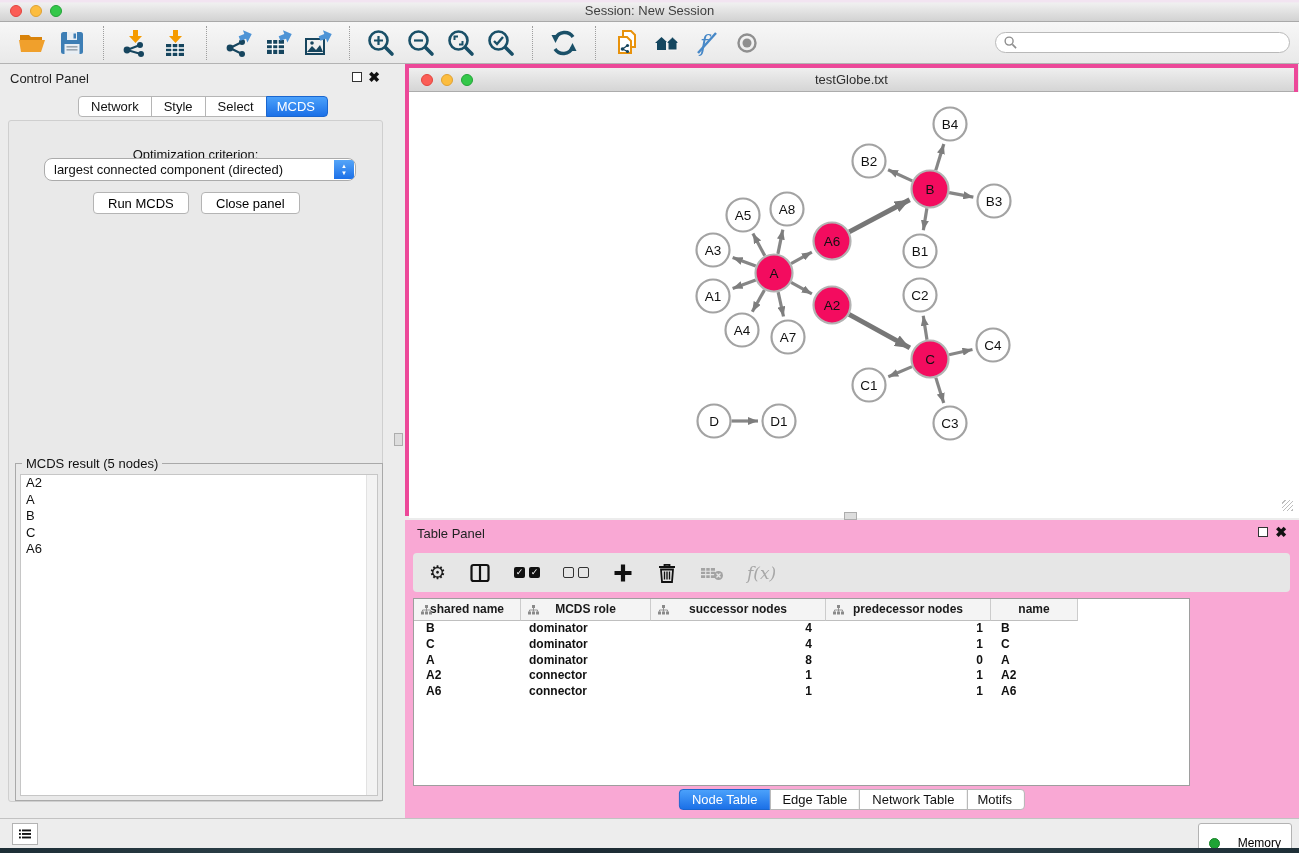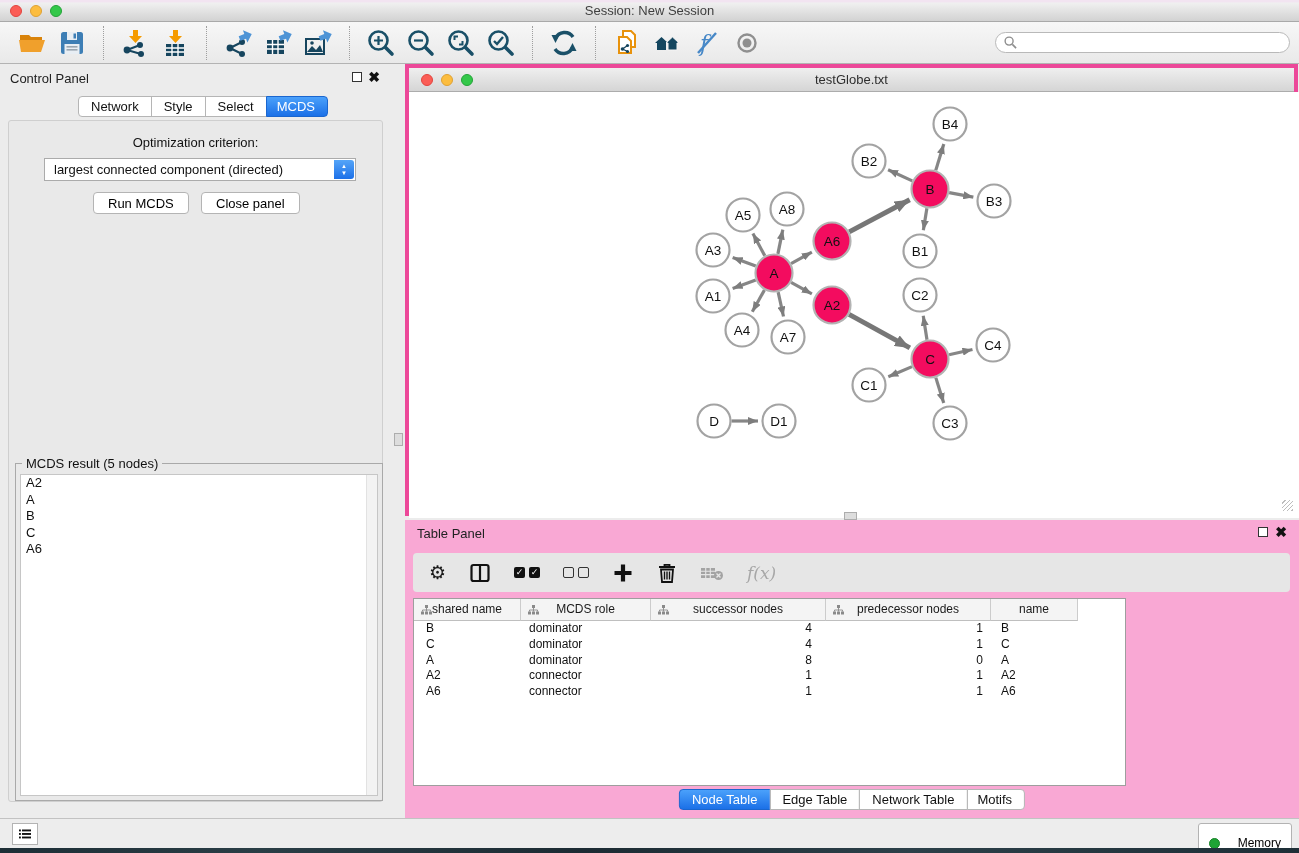--- a/index.html
+++ b/index.html
@@ -40,23 +40,23 @@
     border:1.6px solid #333;background:#fff;}
   .close-x{position:absolute;right:10px;top:5px;font-size:14px;font-weight:bold;color:#111;}
   .cp-tabs{position:absolute;left:78px;top:32px;display:flex;}
   .seg{height:21px;line-height:20px;background:#fff;border:1px solid #B5B5B5;margin-left:-1px;
     padding:0 12px;font-size:13px;color:#111;}
   .seg:first-child{border-radius:4px 0 0 4px;margin-left:0;}
   .seg:last-child{border-radius:0 4px 4px 0;padding-left:10px;}
   .seg.selected{background:linear-gradient(#4BA1FB,#1B70E7);border-color:#1A66CF;color:#fff;}
   .cp-content{position:absolute;left:8px;top:56px;width:375px;height:682px;
     background:#E9E9E9;border:1px solid #CFCFCF;border-radius:3px;}
-  .opt-label{position:absolute;left:0;width:100%;top:14px;text-align:center;font-size:13px;}
+  .opt-label{position:absolute;left:0;width:100%;top:26px;text-align:center;font-size:13px;}
   .dropdown{position:absolute;left:35px;top:37px;width:312px;height:23px;background:#fff;
-    border:1px solid #ABABAB;border-radius:0;font-size:13px;line-height:21px;
+    border:1px solid #ABABAB;border-radius:8px;font-size:13px;line-height:21px;
     padding-left:9px;}
   .dd-stepper{position:absolute;right:1px;top:1px;width:20px;height:19px;border-radius:0 3px 3px 0;
     background:linear-gradient(#55A5F8,#1C70E8);color:#fff;font-size:6px;line-height:6px;
     display:flex;flex-direction:column;align-items:center;justify-content:center;gap:1px;}
   .cp-btn{position:absolute;top:71px;height:22px;background:#fff;border:1px solid #B4B4B4;
     border-radius:4px;font-size:13px;font-family:"Liberation Sans",sans-serif;padding:0 14px;}
   .result-group{position:absolute;left:6px;top:342px;width:368px;height:338px;
     border:1px solid #A9A9A9;}
   .result-title{position:absolute;left:6px;top:-8px;background:#E9E9E9;padding:0 4px;
     font-size:13px;}
@@ -89,22 +89,22 @@
   .tp-close{position:absolute;right:12px;top:4px;font-size:14px;font-weight:bold;color:#111;}
   .tp-toolbar{position:absolute;left:8px;top:33px;width:877px;height:39px;background:#E6E6E6;
     border-radius:4px;display:flex;align-items:center;padding-left:16px;gap:23px;}
   .ttb{background:none;border:none;padding:0;display:flex;align-items:center;gap:4px;cursor:default;}
   .gear-glyph{font-size:19px;color:#1A1A1A;line-height:19px;}
   .cb{width:11px;height:11px;border-radius:2px;}
   .cb.on{background:#111;color:#fff;font-size:9px;line-height:11px;text-align:center;}
   .cb.off{border:1.6px solid #333;background:transparent;}
   .fx-label{font-family:"DejaVu Serif",serif;font-style:italic;font-size:17px;color:#A7A7A7;}
 
-  .data-table{position:absolute;left:8px;top:78px;width:713px;height:188px;background:#fff;
-    border:1px solid #9E9E9E;overflow:hidden;}
+  .data-table{position:absolute;left:8px;top:78px;width:777px;height:188px;background:#fff;
+    border:1px solid #9E9E9E;overflow:hidden;font-weight:bold;}
   .thead{display:flex;height:22px;}
   .th{position:relative;background:#F4F4F4;border-right:1px solid #CCCCCC;border-bottom:1px solid #BFBFBF;
     font-size:12px;line-height:21px;text-align:center;color:#1A1A1A;flex:none;}
   .th svg{position:absolute;left:7px;top:6px;}
   .tr{display:flex;height:15.8px;}
   .td{flex:none;font-size:12px;line-height:15.5px;white-space:nowrap;overflow:hidden;}
 
   .tp-tabs{position:absolute;left:50%;transform:translateX(-50%);top:269px;display:flex;}
 
   

